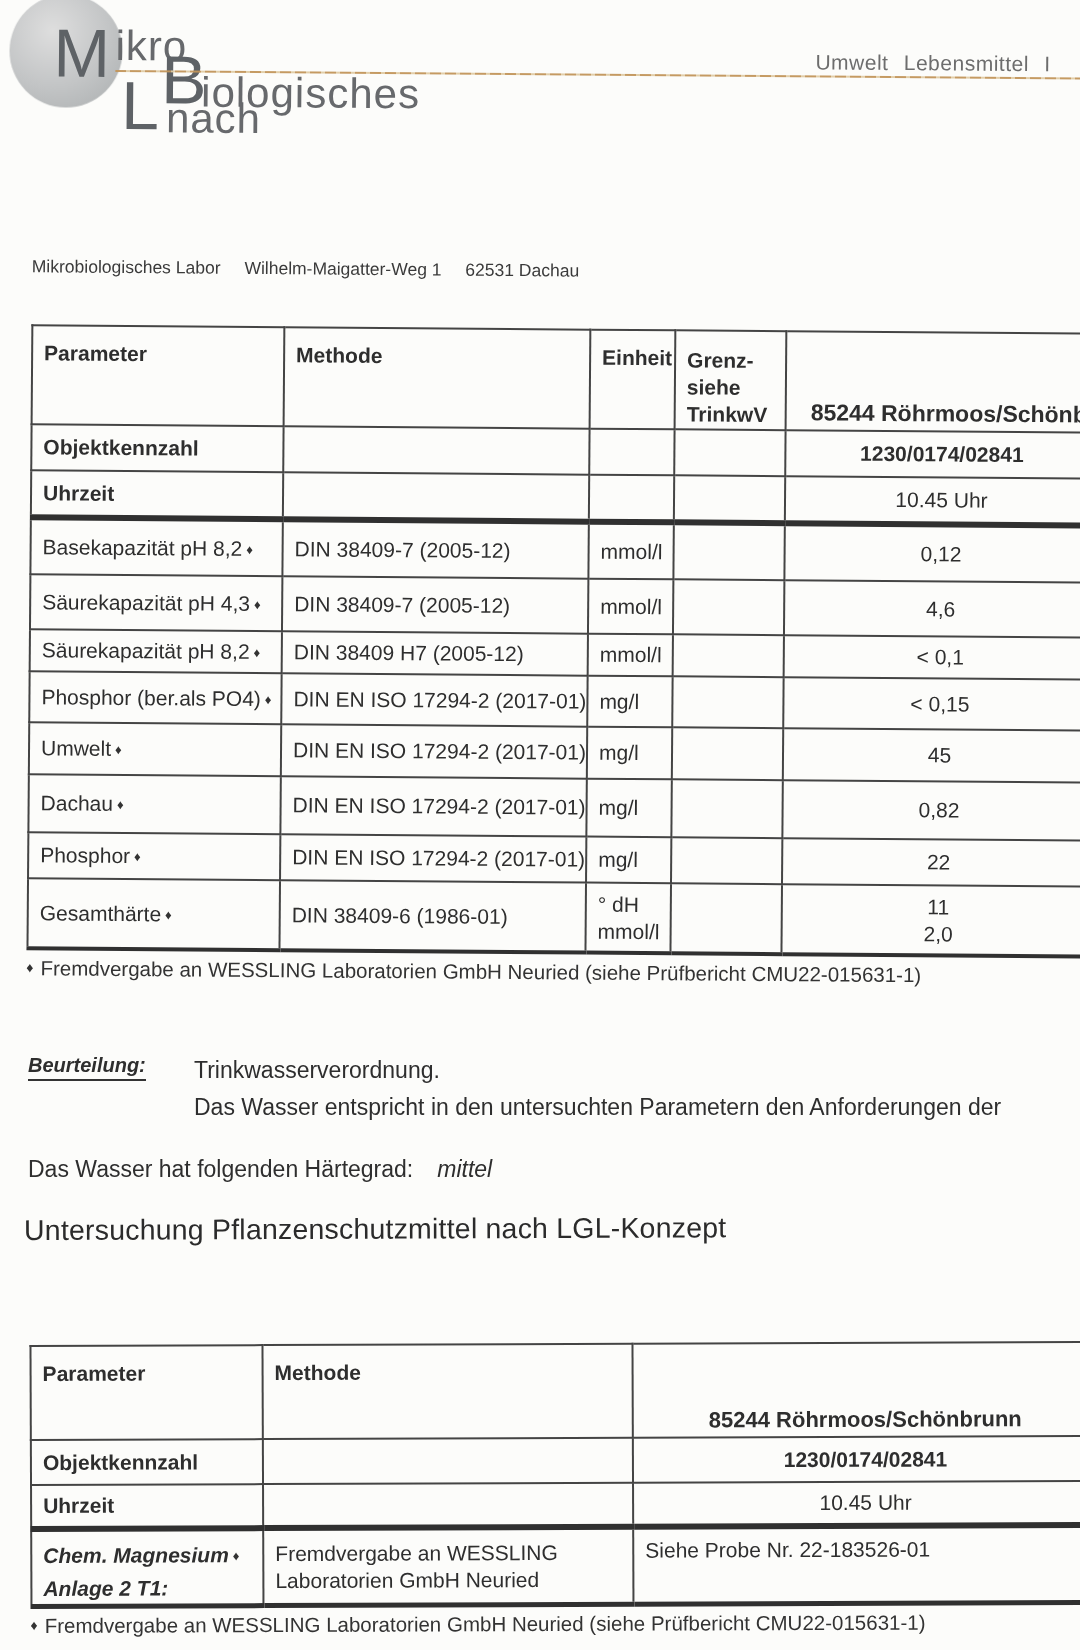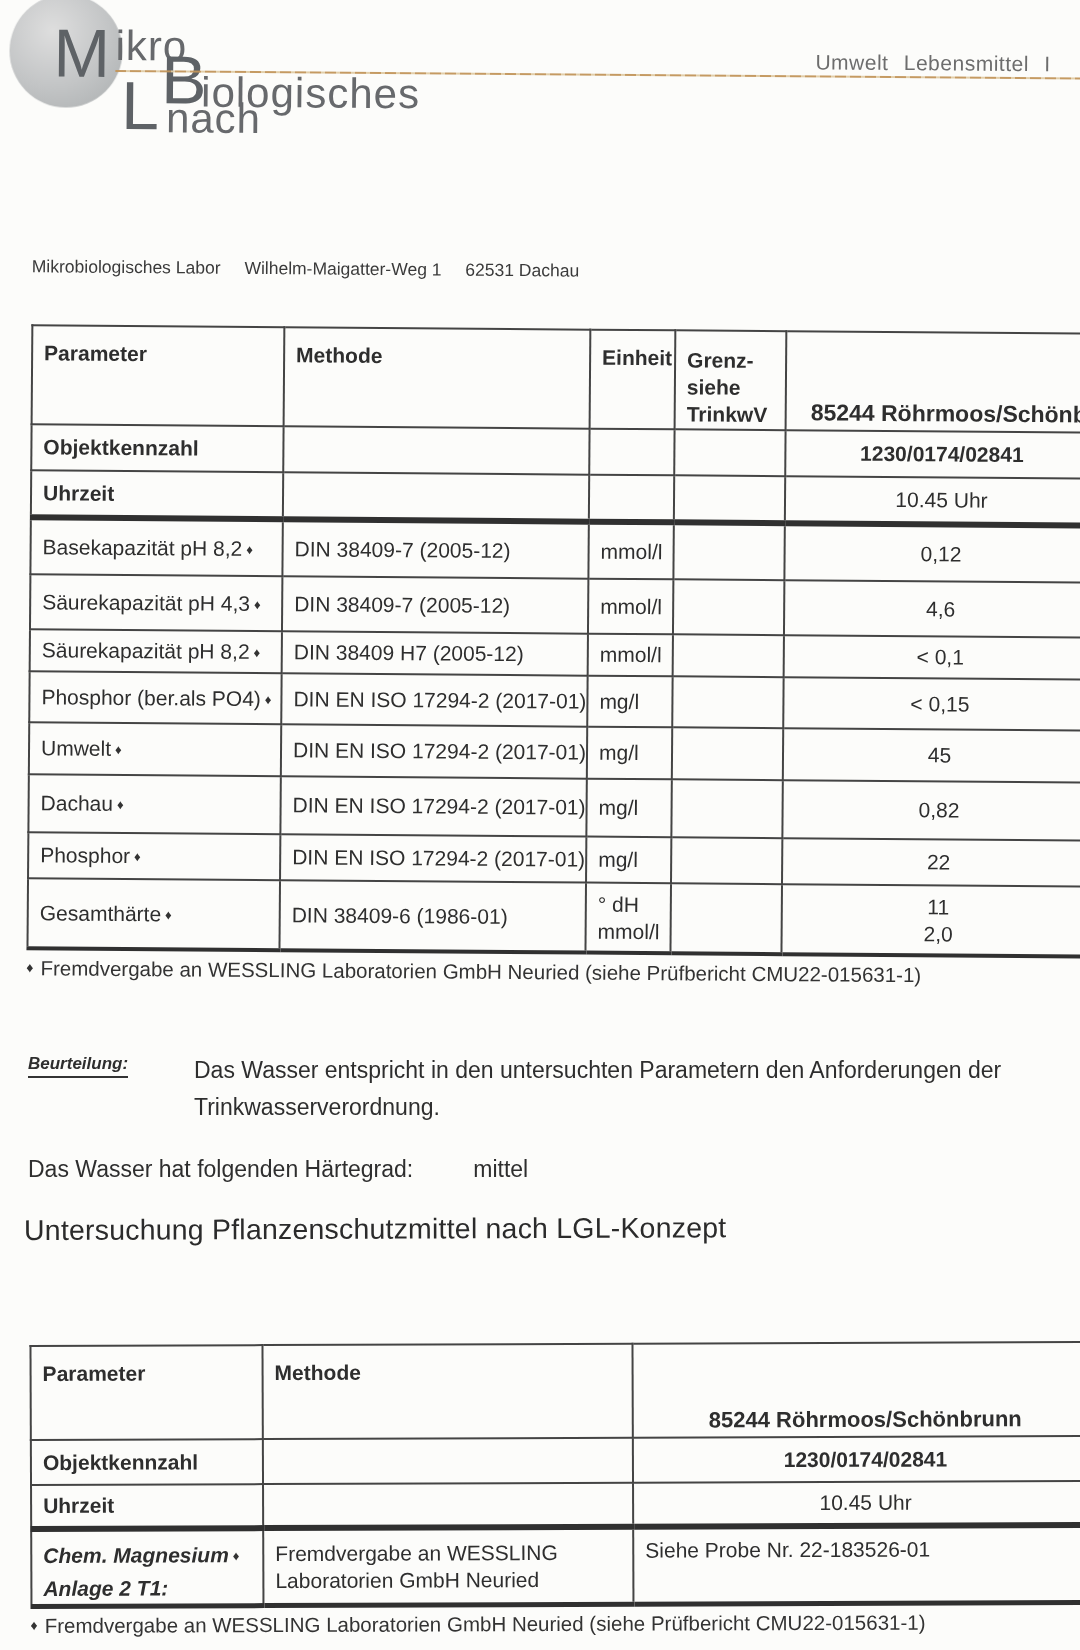--- a/index.html
+++ b/index.html
@@ -58,26 +58,26 @@
   .chem-label{font-weight:bold;font-style:italic;line-height:30px;}
   .row-top td{vertical-align:top;padding-top:9px;}
 
   
   .footnote{position:absolute;left:28px;font-size:20.5px;color:#333;white-space:nowrap;}
   .fn1{top:956px;}
   .fn2{top:1614px;}
   .footnote .dia{top:-3px;margin:0 7px 0 2px;font-size:14px;}
 
   .assess-label{
-    position:absolute;left:28px;top:1054px;font-size:17px;font-weight:bold;font-style:italic;
+    position:absolute;left:28px;top:1054px;font-size:20px;font-weight:bold;font-style:italic;
     border-bottom:2.5px solid #333;padding-bottom:2px;
   }
   .assess-text{position:absolute;left:194px;top:1052px;font-size:23px;line-height:37px;white-space:nowrap;}
   .hardness{position:absolute;left:28px;top:1156px;font-size:23px;white-space:nowrap;}
-  .hardness .hv{margin-left:60px;}
+  .hardness .hv{margin-left:24px;font-style:italic;}
   .section-title{position:absolute;left:25px;top:1214px;font-size:28.5px;color:#2b2b2b;
     font-weight:normal;letter-spacing:.2px;margin:0;white-space:nowrap;}
 </style>
 </head>
 <body>
 
 <div class="canvas">
 
   <div class="grp grp-top">
 
@@ -203,22 +203,22 @@
       </table>
 
     <div class="footnote fn1">
       <span class="dia">♦</span><span>Fremdvergabe an WESSLING Laboratorien GmbH Neuried (siehe Prüfbericht CMU22-015631-1)</span>
     </div>
   </div>
 
   <div class="grp">
     <div class="assess-label">Beurteilung:</div>
     <div class="assess-text">
+      <div>Trinkwasserverordnung.</div>
       <div>Das Wasser entspricht in den untersuchten Parametern den Anforderungen der</div>
-      <div>Trinkwasserverordnung.</div>
     </div>
     <div class="hardness">
       <span>Das Wasser hat folgenden Härtegrad:</span><span class="hv">mittel</span>
     </div>
   </div>
 
   <div class="grp grp-bottom">
     <h2 class="section-title">Untersuchung Pflanzenschutzmittel nach LGL-Konzept</h2>
 
     <table class="t2">

